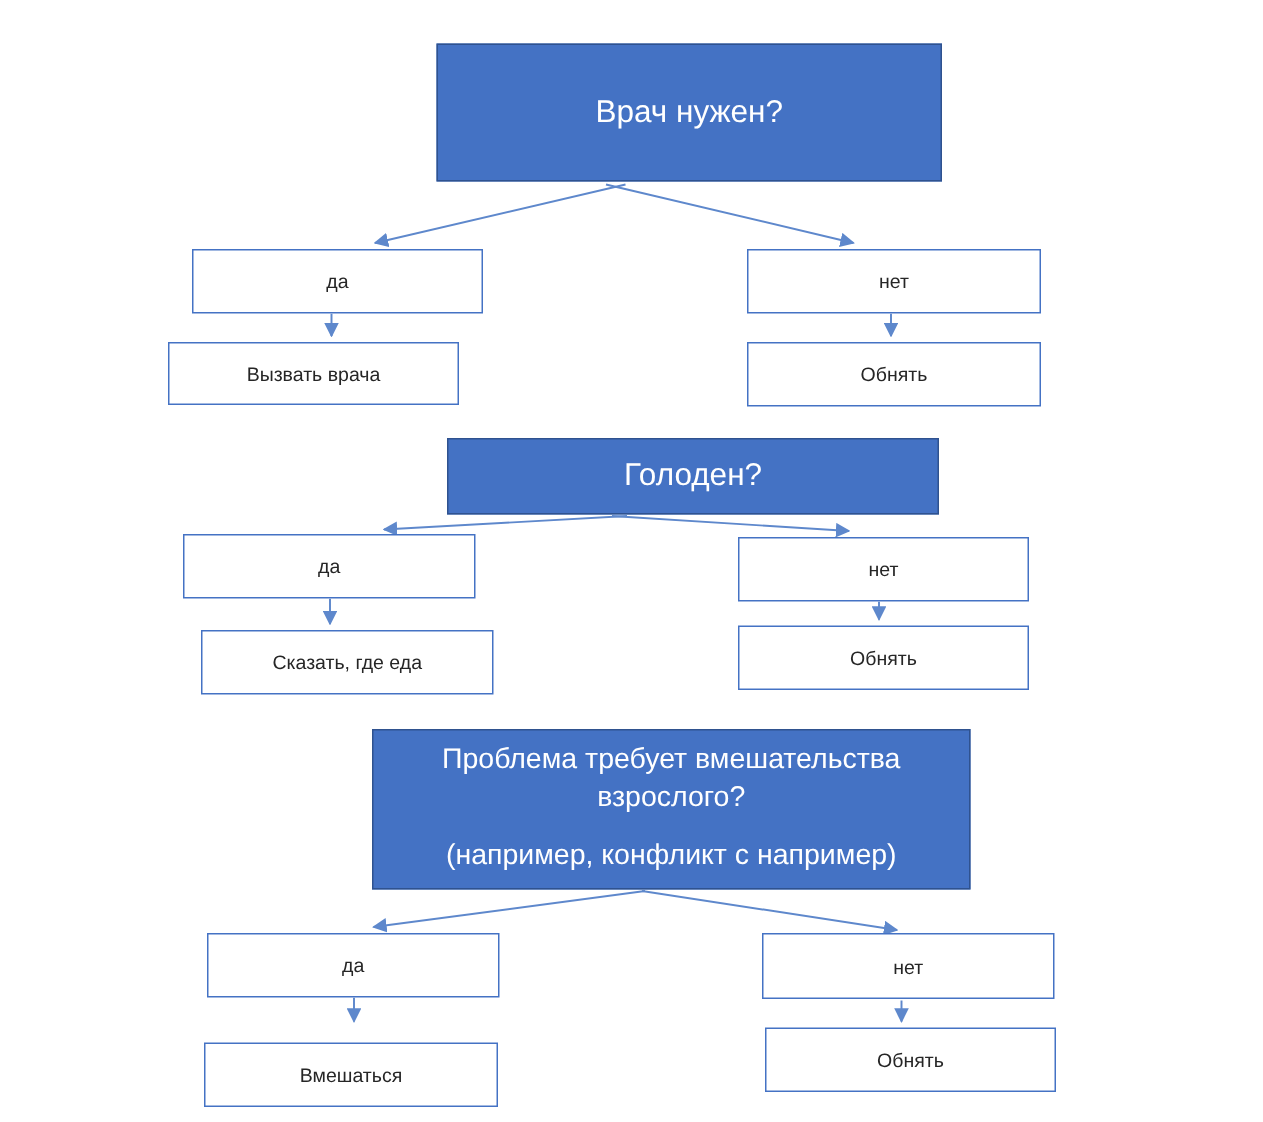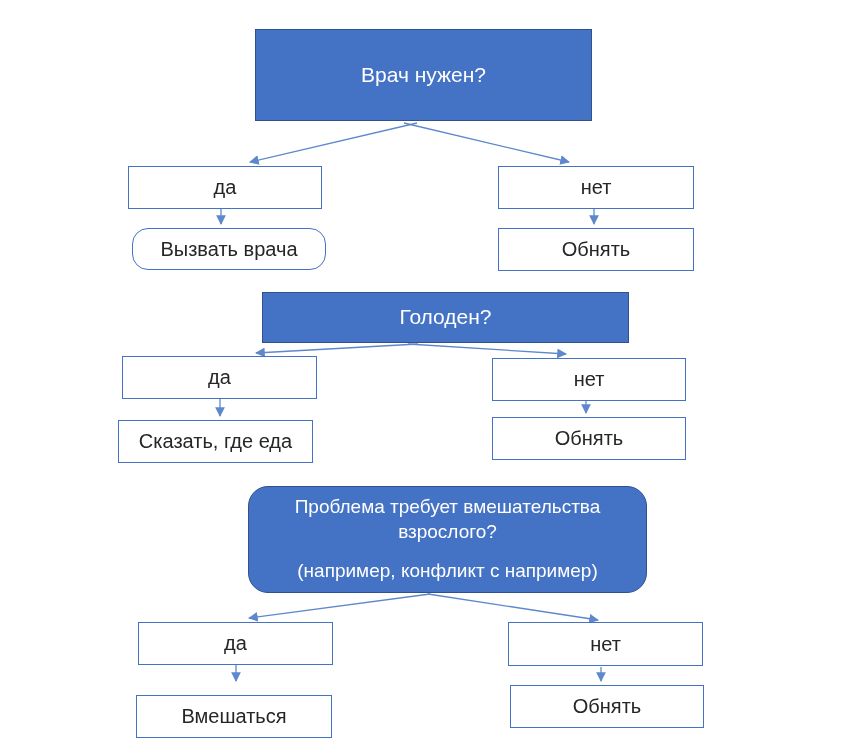--- a/index.html
+++ b/index.html
@@ -14,23 +14,23 @@
   .box { position:absolute; box-sizing:border-box; display:flex; flex-direction:column; align-items:center; justify-content:center; text-align:center; }
   .qbox {
     background:#4472C4;
     border:1.6px solid #2F528F;
     color:#ffffff;
   }
   .wbox {
     background:#ffffff;
     border:1.4px solid #4472C4;
     color:#262626;
-    font-size:20px;
+    font-size:13px;
   }
-  .qtext-lg { font-size:21px; line-height:1.25; }
+  .qtext-lg { font-size:21px; line-height:1.25;margin-left:36px; }
   .qtext-md { font-size:19px; line-height:1.3; }
   .q3-inner { display:flex; flex-direction:column; gap:15px; align-items:center; justify-content:center; }
   .q3-line1 { max-width:345px; }
 </style>
 </head>
 <body>
 
 <div class="canvas">
 
   <svg class="arrows" viewBox="0 0 842 748" xmlns="http://www.w3.org/2000/svg">
@@ -58,50 +58,50 @@
     </g>
   </svg>
 
   <div class="box qbox qtext-lg" style="left:255px; top:29px; width:337px; height:92px;">
     <div>Врач нужен?</div>
   </div>
 
   <div class="box wbox" style="left:128px; top:166px; width:194px; height:43px;">
     <div>да</div>
   </div>
-  <div class="box wbox" style="left:132px; top:228px; width:194px; height:42px;border-radius:16px;">
+  <div class="box wbox" style="left:112px; top:228px; width:194px; height:42px;">
     <div>Вызвать врача</div>
   </div>
 
   <div class="box wbox" style="left:498px; top:166px; width:196px; height:43px;">
     <div>нет</div>
   </div>
   <div class="box wbox" style="left:498px; top:228px; width:196px; height:43px;">
     <div>Обнять</div>
   </div>
 
-  <div class="box qbox qtext-lg" style="left:262px; top:292px; width:367px; height:51px;">
+  <div class="box qbox qtext-lg" style="left:262px; top:292px; width:328px; height:51px;">
     <div>Голоден?</div>
   </div>
 
   <div class="box wbox" style="left:122px; top:356px; width:195px; height:43px;">
     <div>да</div>
   </div>
-  <div class="box wbox" style="left:118px; top:420px; width:195px; height:43px;">
+  <div class="box wbox" style="left:134px; top:420px; width:195px; height:43px;">
     <div>Сказать, где еда</div>
   </div>
 
   <div class="box wbox" style="left:492px; top:358px; width:194px; height:43px;">
     <div>нет</div>
   </div>
   <div class="box wbox" style="left:492px; top:417px; width:194px; height:43px;">
     <div>Обнять</div>
   </div>
 
-  <div class="box qbox qtext-md" style="left:248px; top:486px; width:399px; height:107px;border-radius:20px;">
+  <div class="box qbox qtext-md" style="left:248px; top:486px; width:399px; height:107px;">
     <div class="q3-inner">
       <div class="q3-line1">Проблема требует вмешательства взрослого?</div>
       <div>(например, конфликт с например)</div>
     </div>
   </div>
 
   <div class="box wbox" style="left:138px; top:622px; width:195px; height:43px;">
     <div>да</div>
   </div>
   <div class="box wbox" style="left:136px; top:695px; width:196px; height:43px;">

